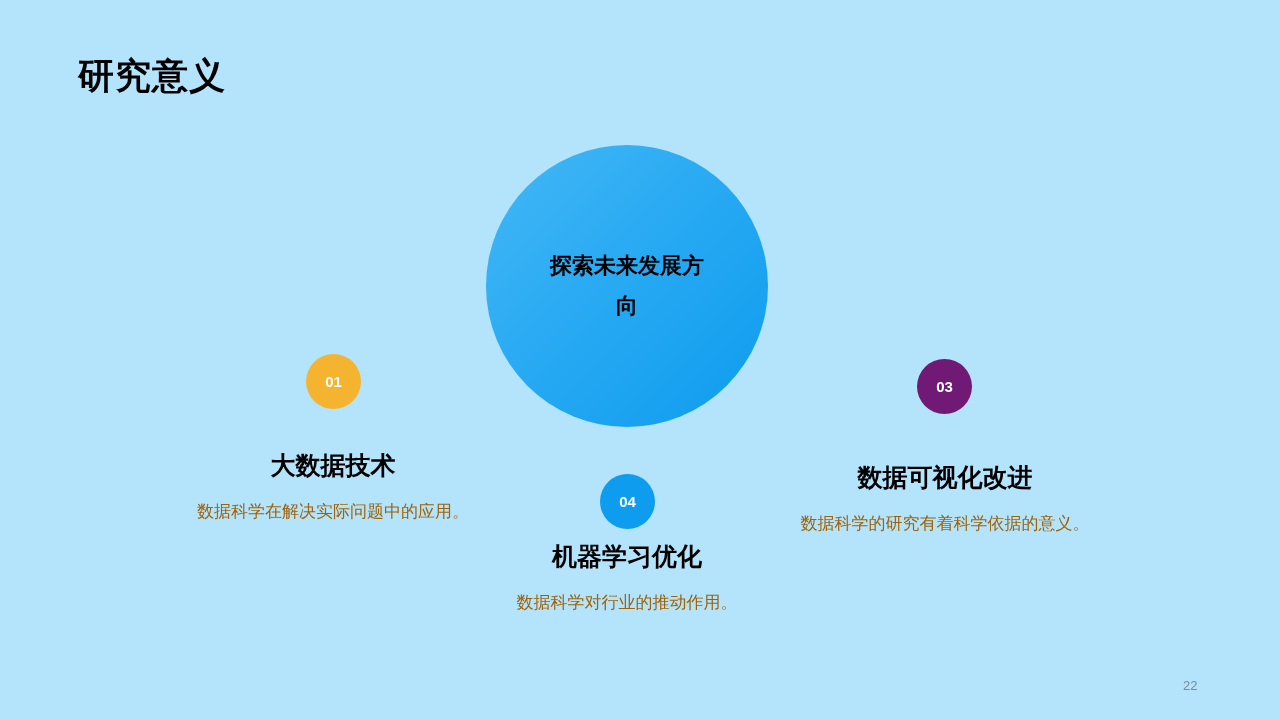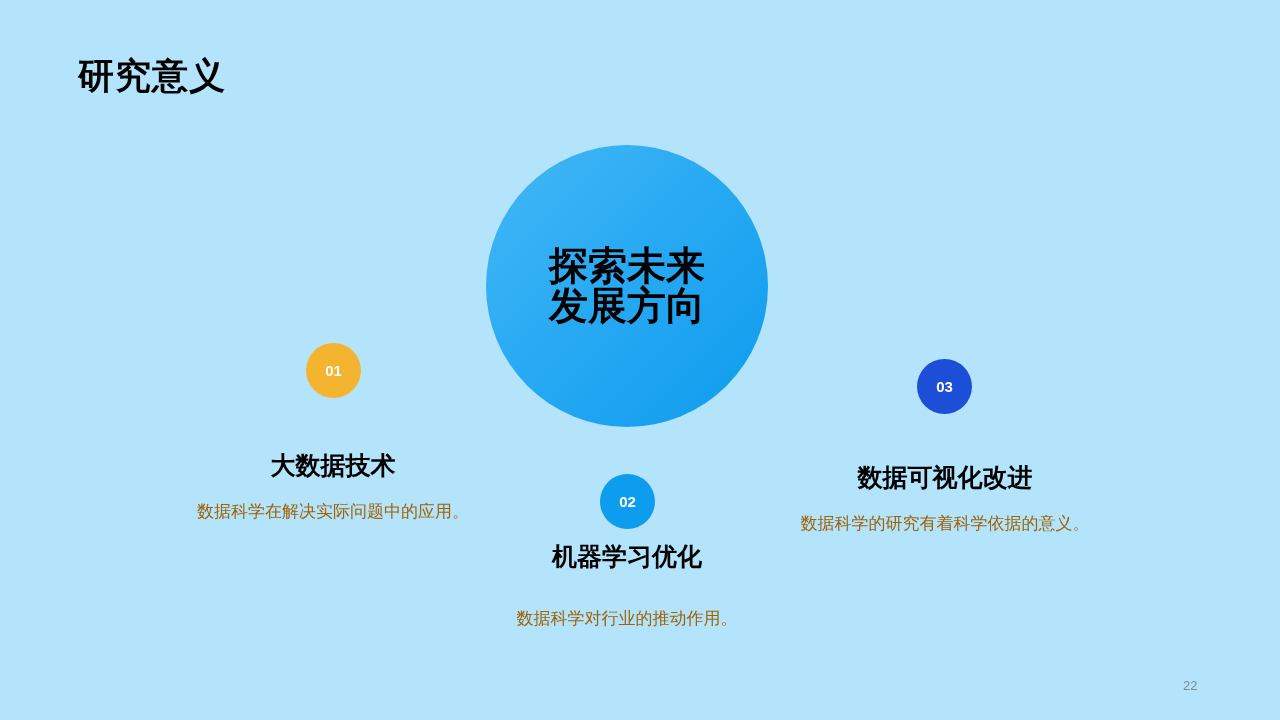--- a/index.html
+++ b/index.html
@@ -2,54 +2,54 @@
 <html><head>
 <meta charset="utf-8">
 <style>
   html,body{margin:0;padding:0;}
   body{width:1280px;height:720px;overflow:hidden;background:#b3e4fc;position:relative;
     font-family:"DejaVu Sans","Liberation Sans",sans-serif;color:#000;}
   .title{position:absolute;left:78px;top:52px;font-size:36px;font-weight:bold;letter-spacing:1px;line-height:48px;}
   .hub{position:absolute;left:486px;top:145px;width:282px;height:282px;border-radius:50%;
     background:linear-gradient(135deg,#44b8f6 0%,#29aaf3 45%,#0d9cee 100%);
     display:flex;align-items:center;justify-content:center;}
-  .hub-text{width:170px;text-align:center;font-size:39px;font-weight:bold;line-height:40px;color:#000;}
+  .hub-text{width:170px;text-align:center;font-size:22px;font-weight:bold;line-height:40px;color:#000;}
   .badge{position:absolute;width:55px;height:55px;border-radius:50%;color:#fff;font-size:15px;font-weight:bold;
     display:flex;align-items:center;justify-content:center;font-family:"Liberation Sans",sans-serif;}
   .item{position:absolute;text-align:center;}
   .item-title{font-size:25px;font-weight:bold;line-height:34px;white-space:nowrap;}
   .item-desc{font-size:17px;line-height:34px;color:#a16207;margin-top:8px;}
   .page-num{position:absolute;left:1183px;top:678px;font-size:13px;color:#7f8a92;font-family:"Liberation Sans",sans-serif;}
 </style>
 </head>
 <body>
 
 <div class="title">研究意义</div>
 
 <div class="hub">
   <div class="hub-text">探索未来发展方向</div>
 </div>
 
-<div class="badge" style="left:306px;top:343px;background:#f4b42f;">
+<div class="badge" style="left:306px;top:354px;background:#f4b42f;">
   <span>01</span>
 </div>
 <div class="item" style="left:173px;top:425px;width:320px;margin-top:24px;">
   <div class="item-title">大数据技术</div>
   <div class="item-desc" style="margin-top:11px;">数据科学在解决实际问题中的应用。</div>
 </div>
 
 <div class="badge" style="left:600px;top:474px;background:#0d9cee;">
-  <span>02</span>
+  <span>04</span>
 </div>
 <div class="item" style="left:467px;top:540px;width:320px;">
   <div class="item-title">机器学习优化</div>
-  <div class="item-desc" style="margin-top:27px;">数据科学对行业的推动作用。</div>
+  <div class="item-desc" style="margin-top:11px;">数据科学对行业的推动作用。</div>
 </div>
 
-<div class="badge" style="left:917px;top:359px;background:#1d4ed8;">
+<div class="badge" style="left:917px;top:359px;background:#701a75;">
   <span>03</span>
 </div>
 <div class="item" style="left:795px;top:425px;width:300px;margin-top:36px;">
   <div class="item-title">数据可视化改进</div>
   <div class="item-desc" style="margin-top:11px;">数据科学的研究有着科学依据的意义。</div>
 </div>
 
 <div class="page-num">22</div>
 
 </body></html>

